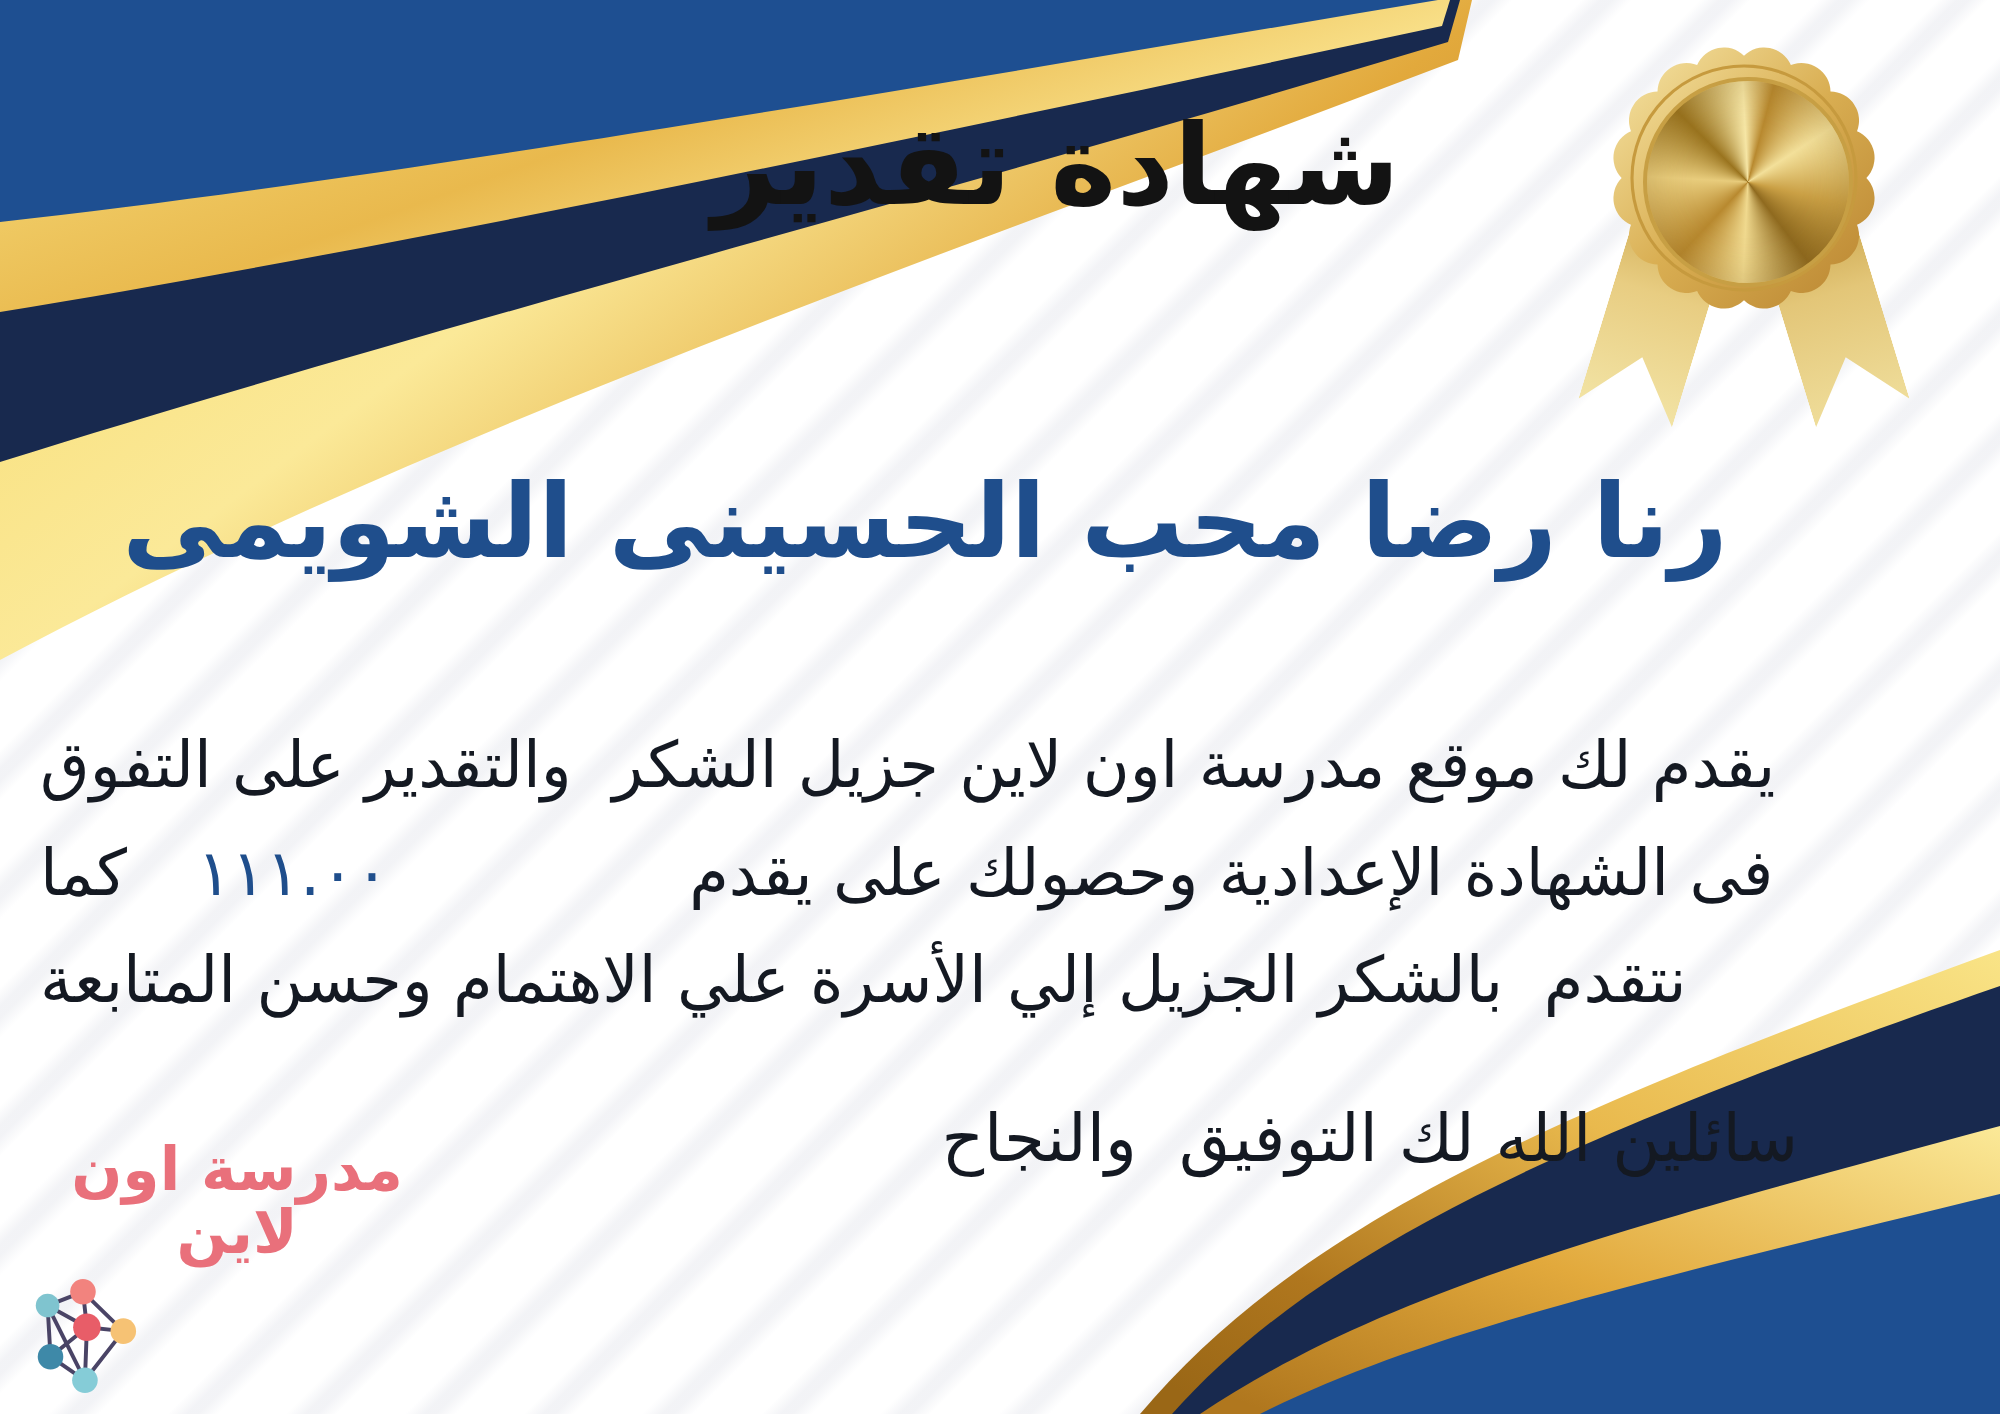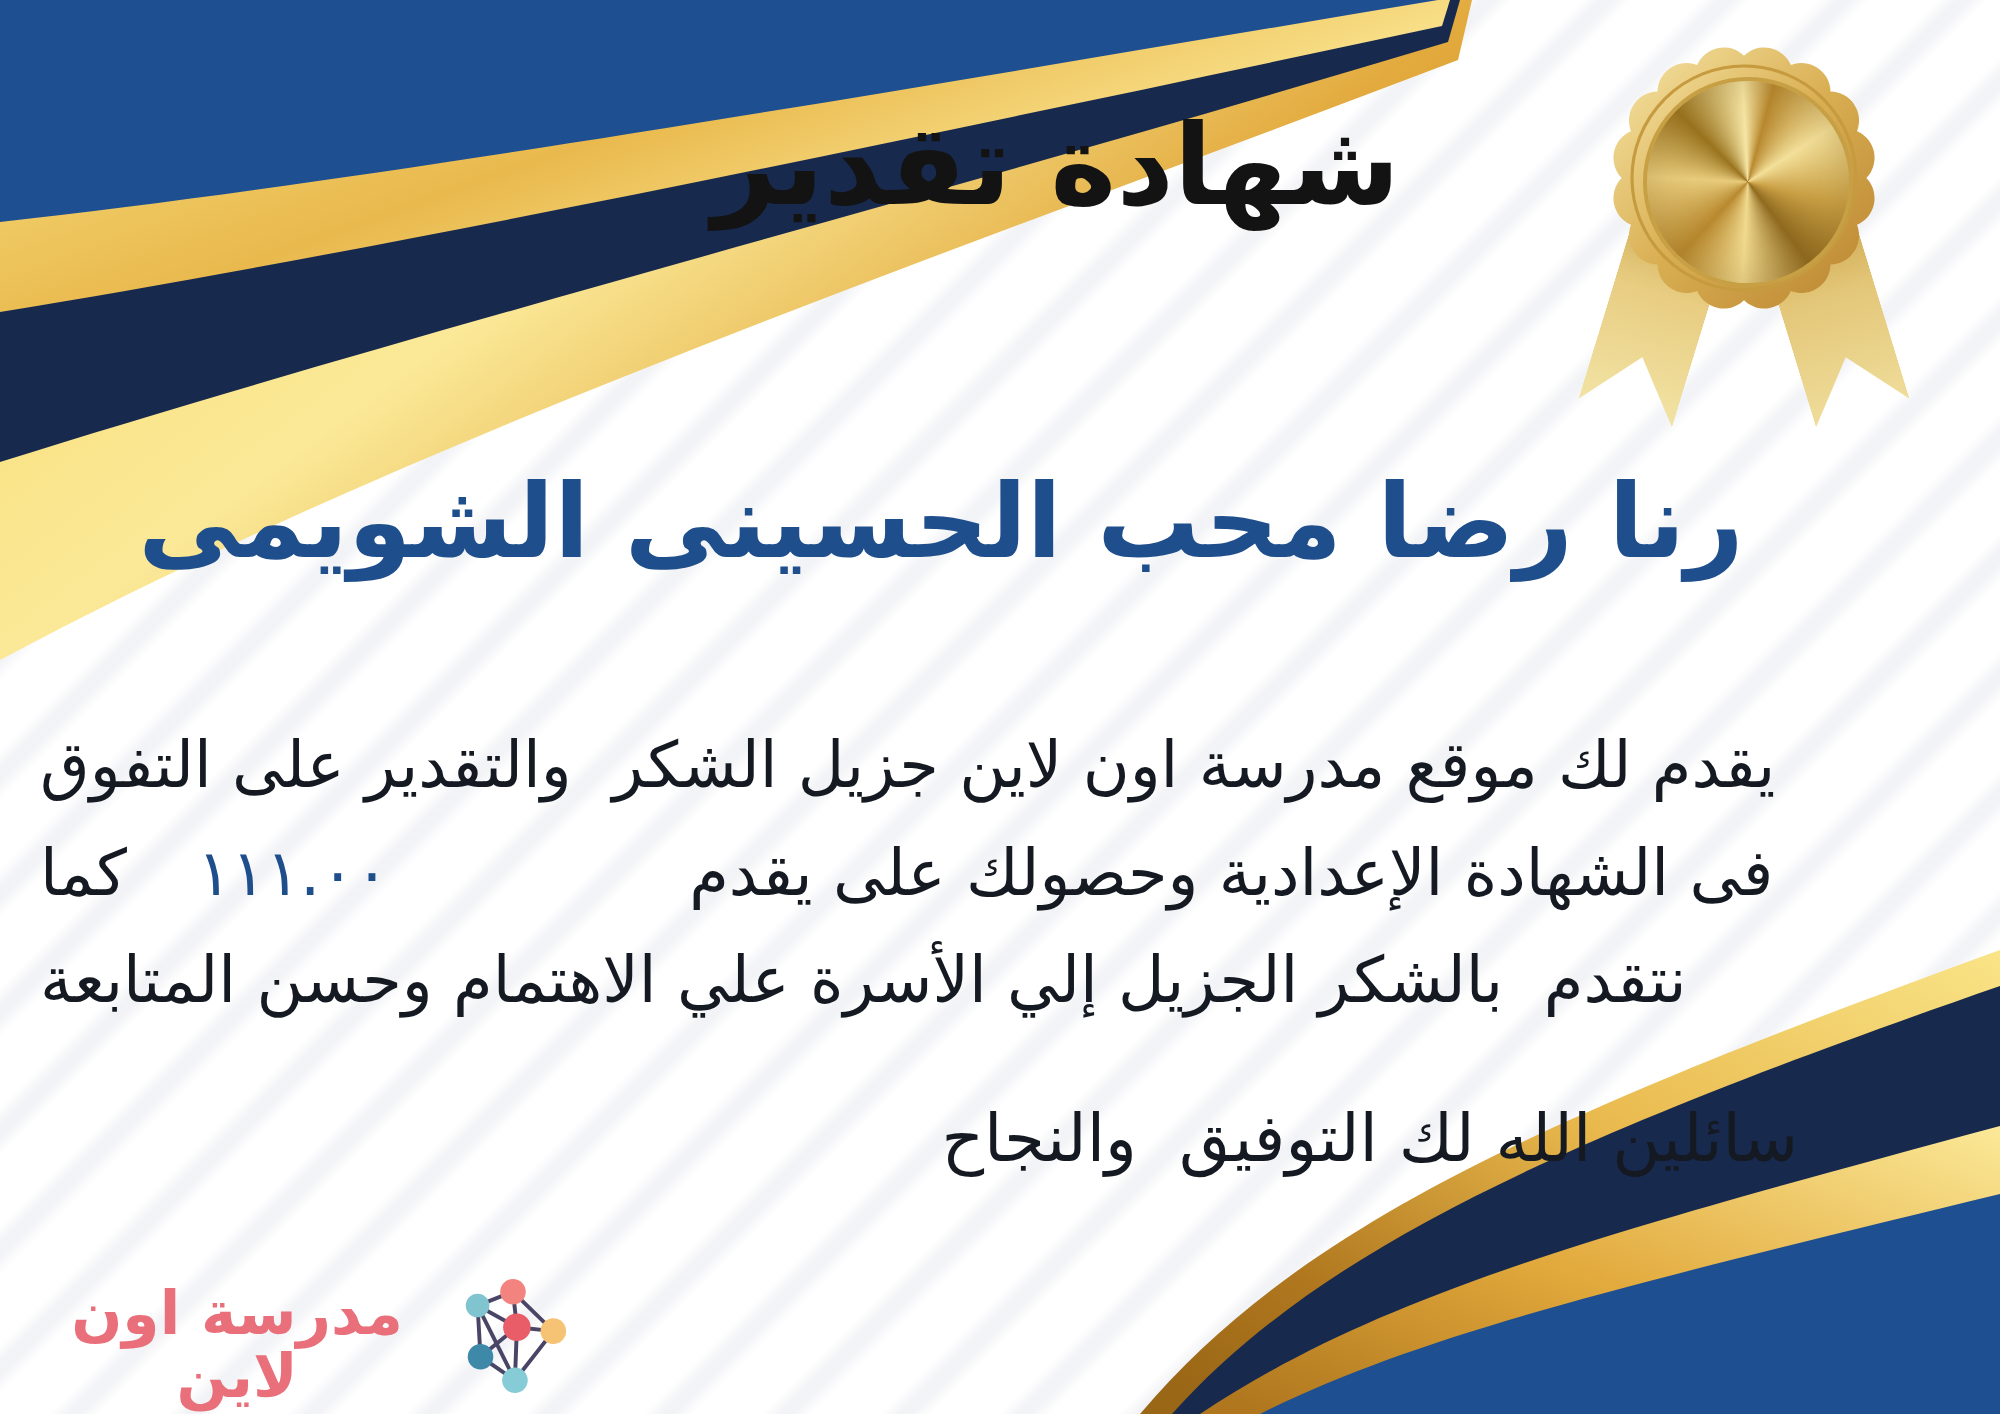--- a/index.html
+++ b/index.html
@@ -48,21 +48,21 @@
     box-shadow:inset 0 0 40px rgba(120,85,20,.25);
   }
 
   
   .title{
     position:absolute;top:100px;left:100px;width:1300px;
     direction:rtl;
     font-size:112px;font-weight:700;color:#131313;letter-spacing:0;
   }
   .student-name{
-    position:absolute;top:462px;left:16px;width:1850px;
+    position:absolute;top:462px;left:0;width:1850px;
     text-align:center;direction:rtl;
     font-size:102px;font-weight:700;color:#1F4E8C;
   }
   .body-text{
     position:absolute;top:712px;left:40px;right:40px;
     text-align:left;direction:rtl;
     font-size:64px;font-weight:500;color:#141922;line-height:1.68;
   }
   .body-text p{margin:0;}
   .score{
@@ -72,21 +72,21 @@
   }
   .closing{
     position:absolute;top:1100px;left:0;width:1790px;
     text-align:right;direction:rtl;
     font-size:66px;font-weight:500;color:#141922;margin-left:8px;
   }
 
   
   .brand{
     position:absolute;left:22px;bottom:6px;
-    display:flex;align-items:flex-end;
+    display:flex;align-items:flex-start;gap:6px;flex-direction:column;
   }
   .brand-text{width:430px;text-align:center;}
   .brand-ar{
     direction:rtl;font-size:60px;font-weight:700;color:#E9707B;line-height:1.05;
   }
   .brand-url{
     font-size:44px;font-weight:700;color:#4E97B3;letter-spacing:1px;line-height:1.15;
   }
 </style>
 </head>

